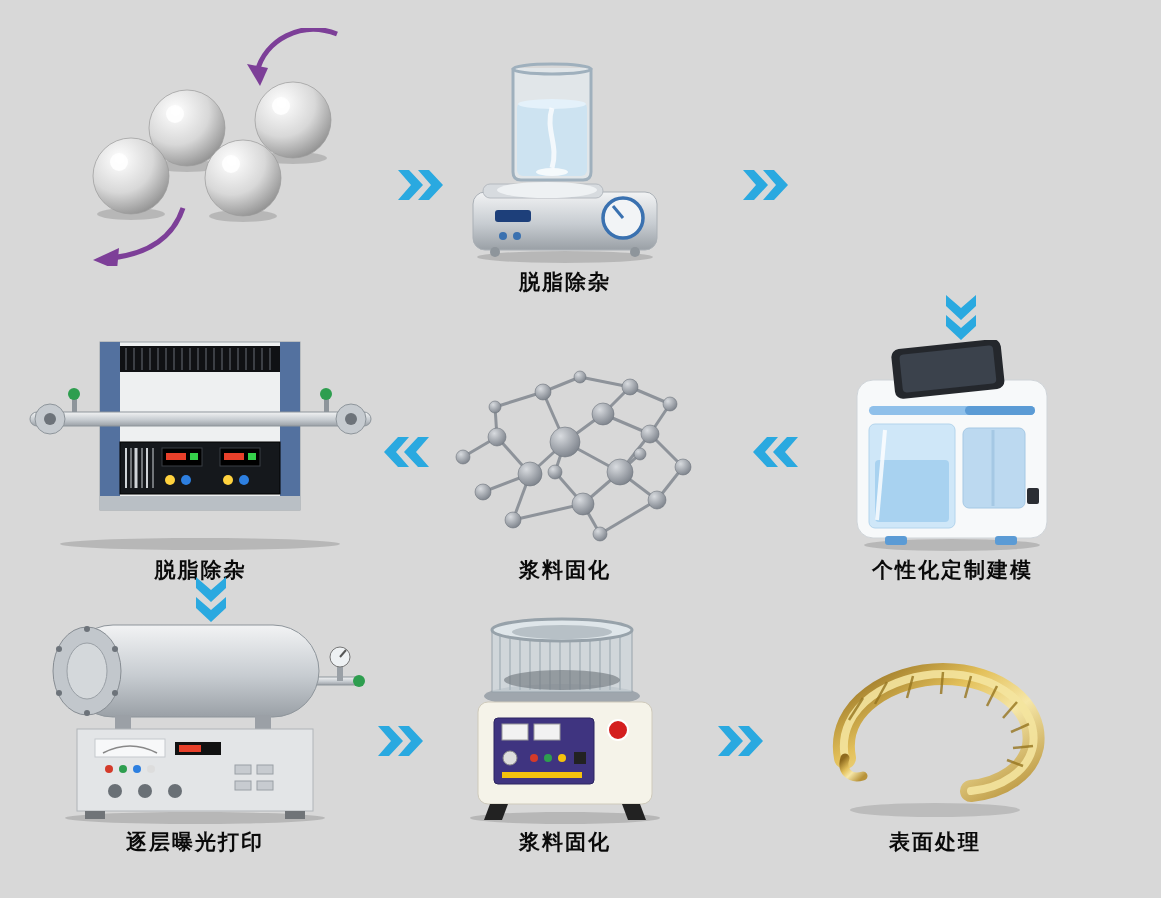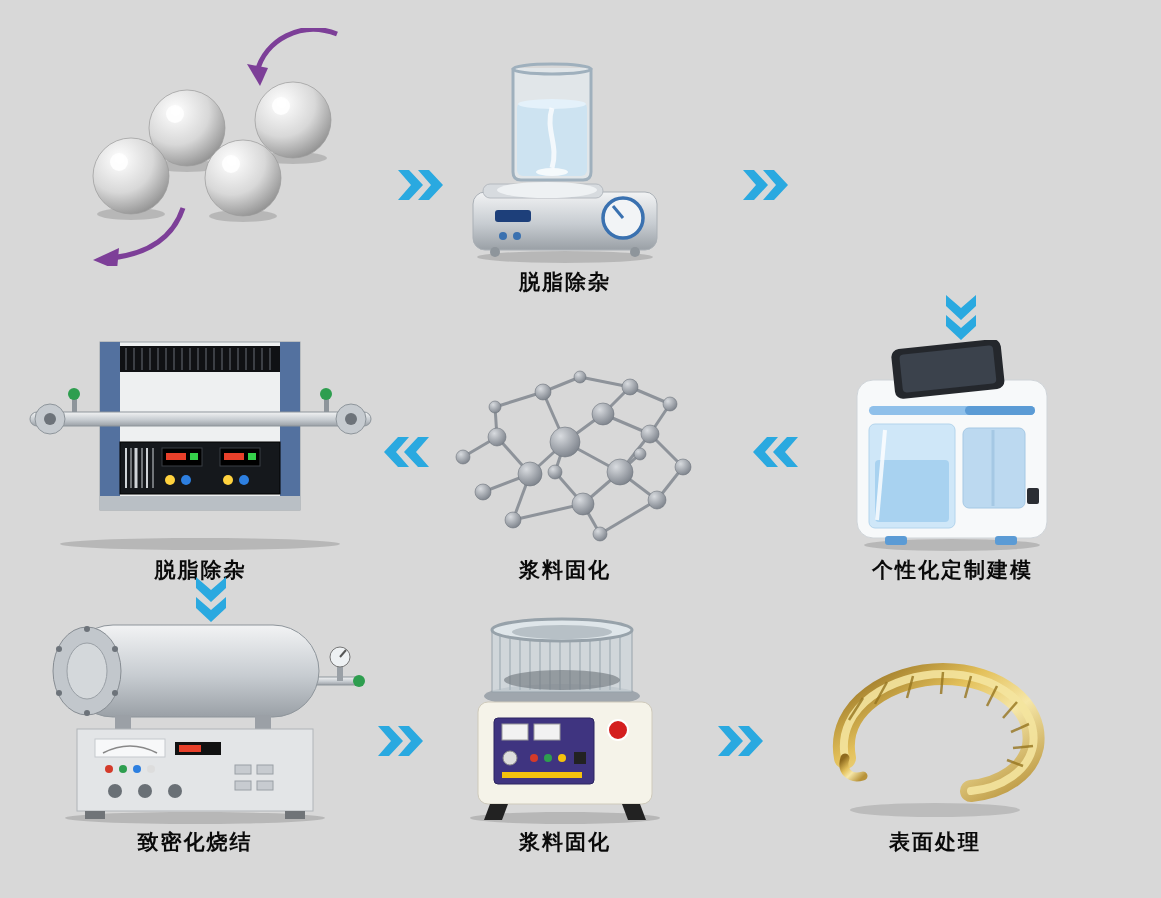--- a/index.html
+++ b/index.html
@@ -287,21 +287,21 @@
           <circle cx="120" cy="176" r="7" fill="#6a7076"></circle>
         <circle cx="150" cy="176" r="7" fill="#6a7076"></circle>
         <rect x="210" y="150" width="16" height="9" fill="#c7cbd0" stroke="#9aa0a6"></rect>
         <rect x="232" y="150" width="16" height="9" fill="#c7cbd0" stroke="#9aa0a6"></rect>
         <rect x="210" y="166" width="16" height="9" fill="#c7cbd0" stroke="#9aa0a6"></rect>
         <rect x="232" y="166" width="16" height="9" fill="#c7cbd0" stroke="#9aa0a6"></rect>
         <rect x="60" y="196" width="20" height="8" fill="#707478"></rect>
         <rect x="260" y="196" width="20" height="8" fill="#707478"></rect>
       </g>
     </svg>
-    <div class="stage-label">致密化烧结</div>
+    <div class="stage-label">逐层曝光打印</div>
   </div>
 
   <div class="stage" style="left:450px;top:610px;width:230px">
     <svg class="illus" width="230" height="214" viewBox="0 0 230 214">
       <ellipse cx="115" cy="208" rx="95" ry="6" fill="rgba(0,0,0,0.15)"></ellipse>
       <g>
         <ellipse cx="112" cy="86" rx="78" ry="12" fill="#9fa6ad"></ellipse>
         <rect x="42" y="20" width="140" height="62" fill="rgba(205,214,219,0.75)" stroke="#97a2aa"></rect>
         <g stroke="#aeb9c0" stroke-width="2" opacity="0.85">
           <line x1="50" y1="22" x2="50" y2="80"></line>

